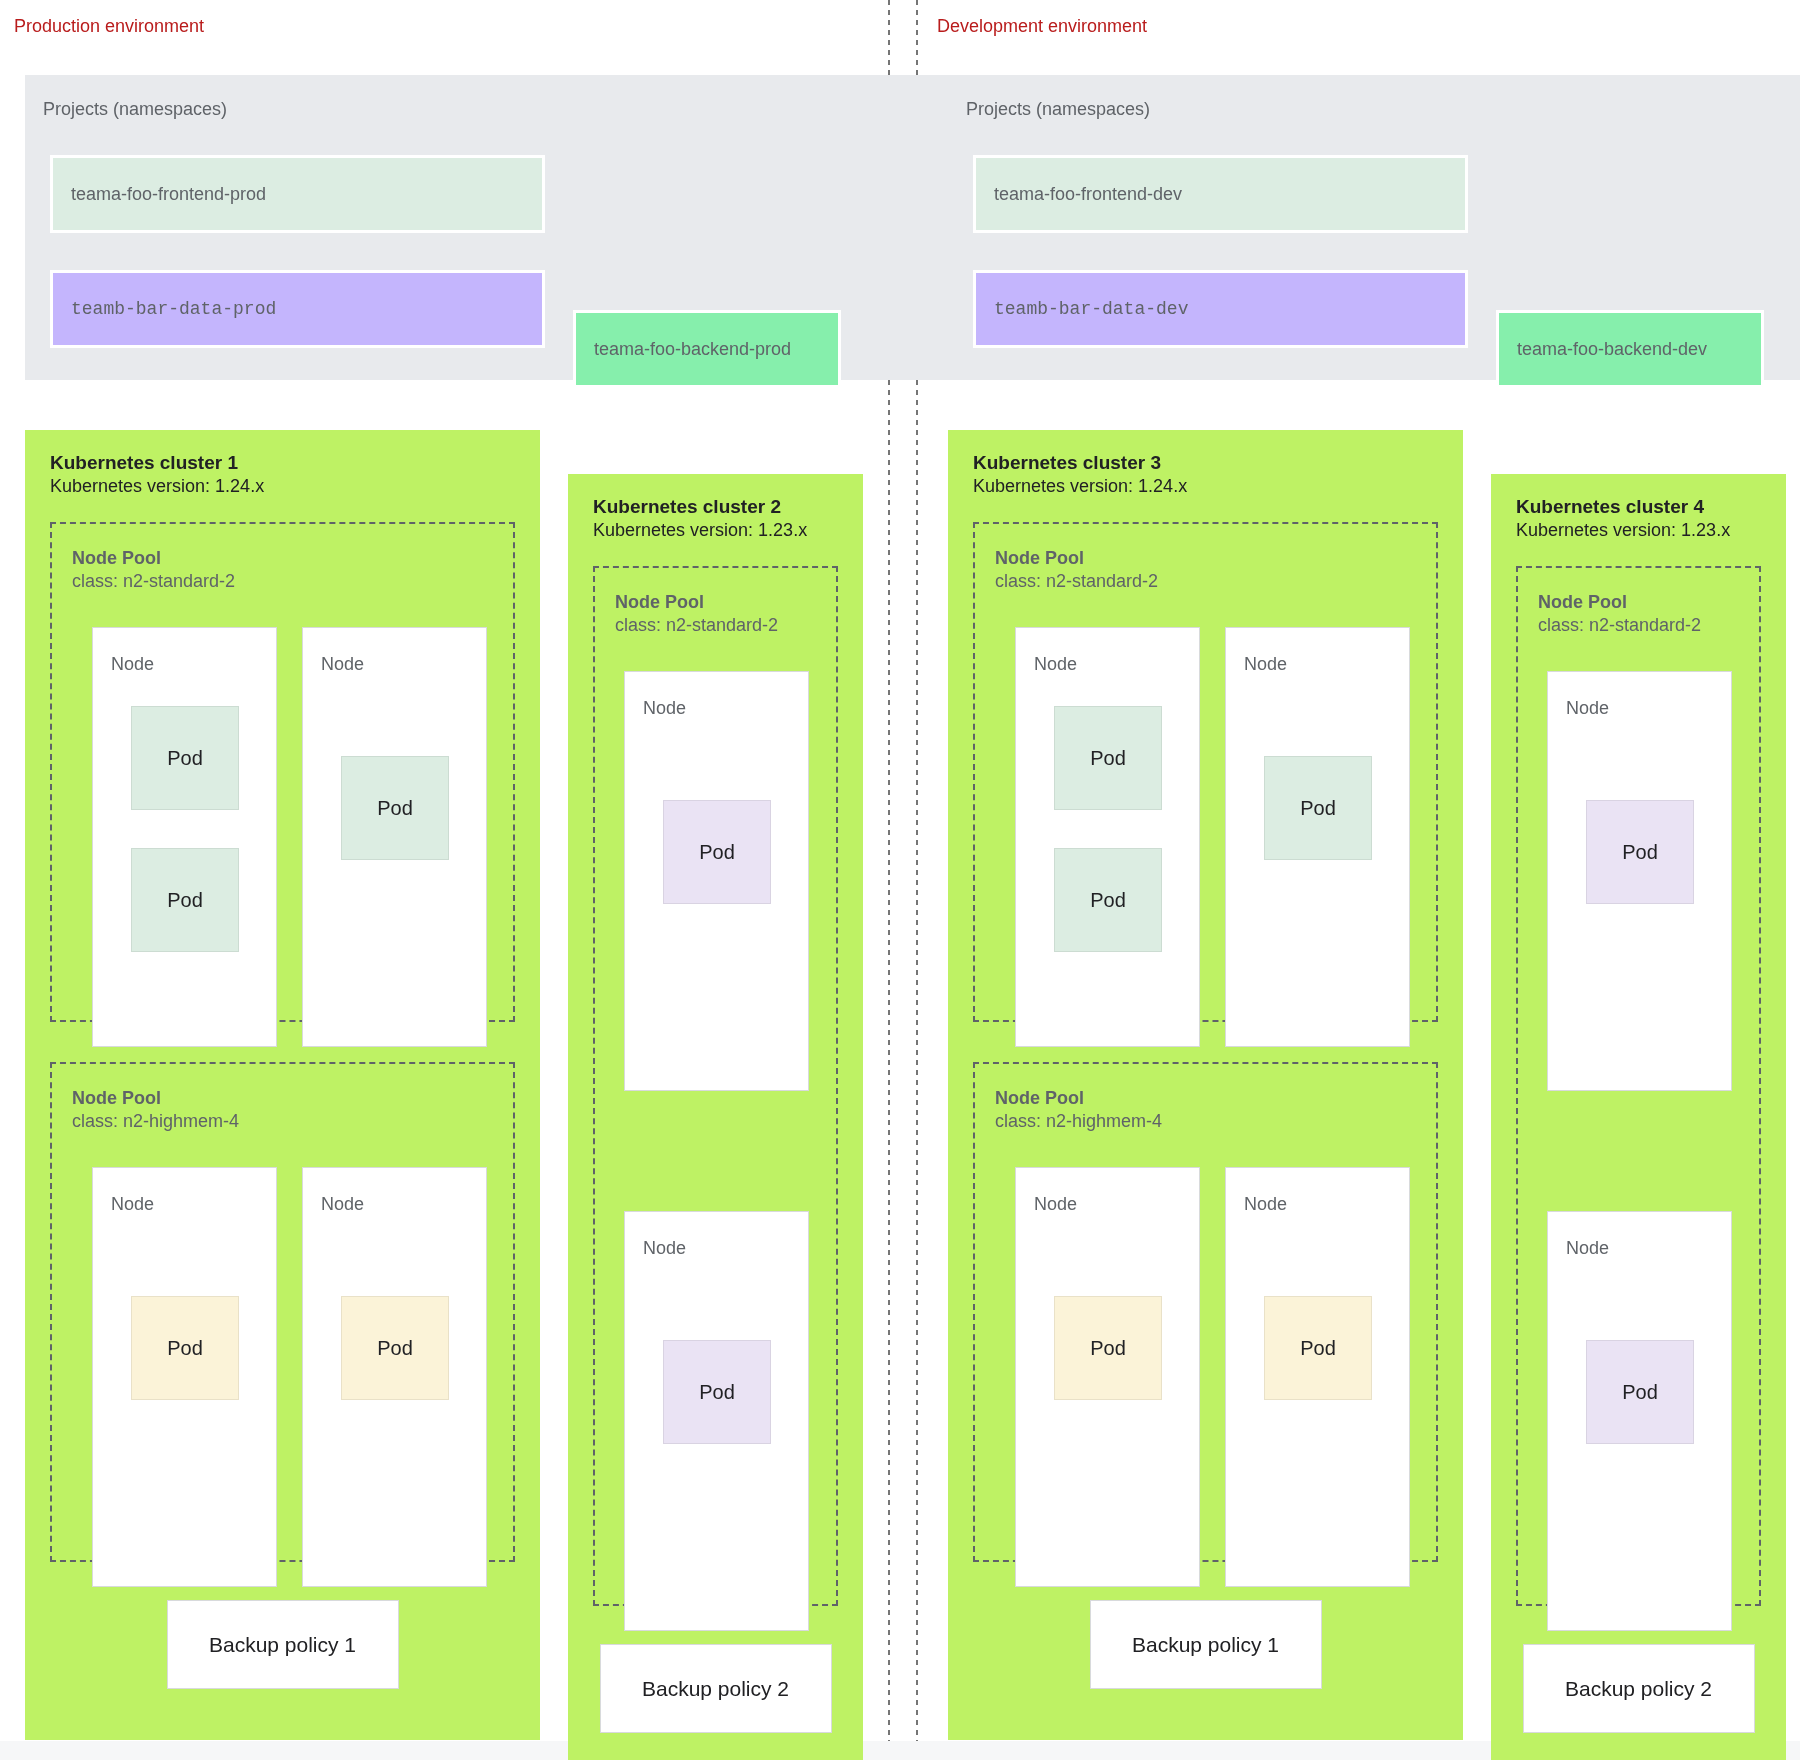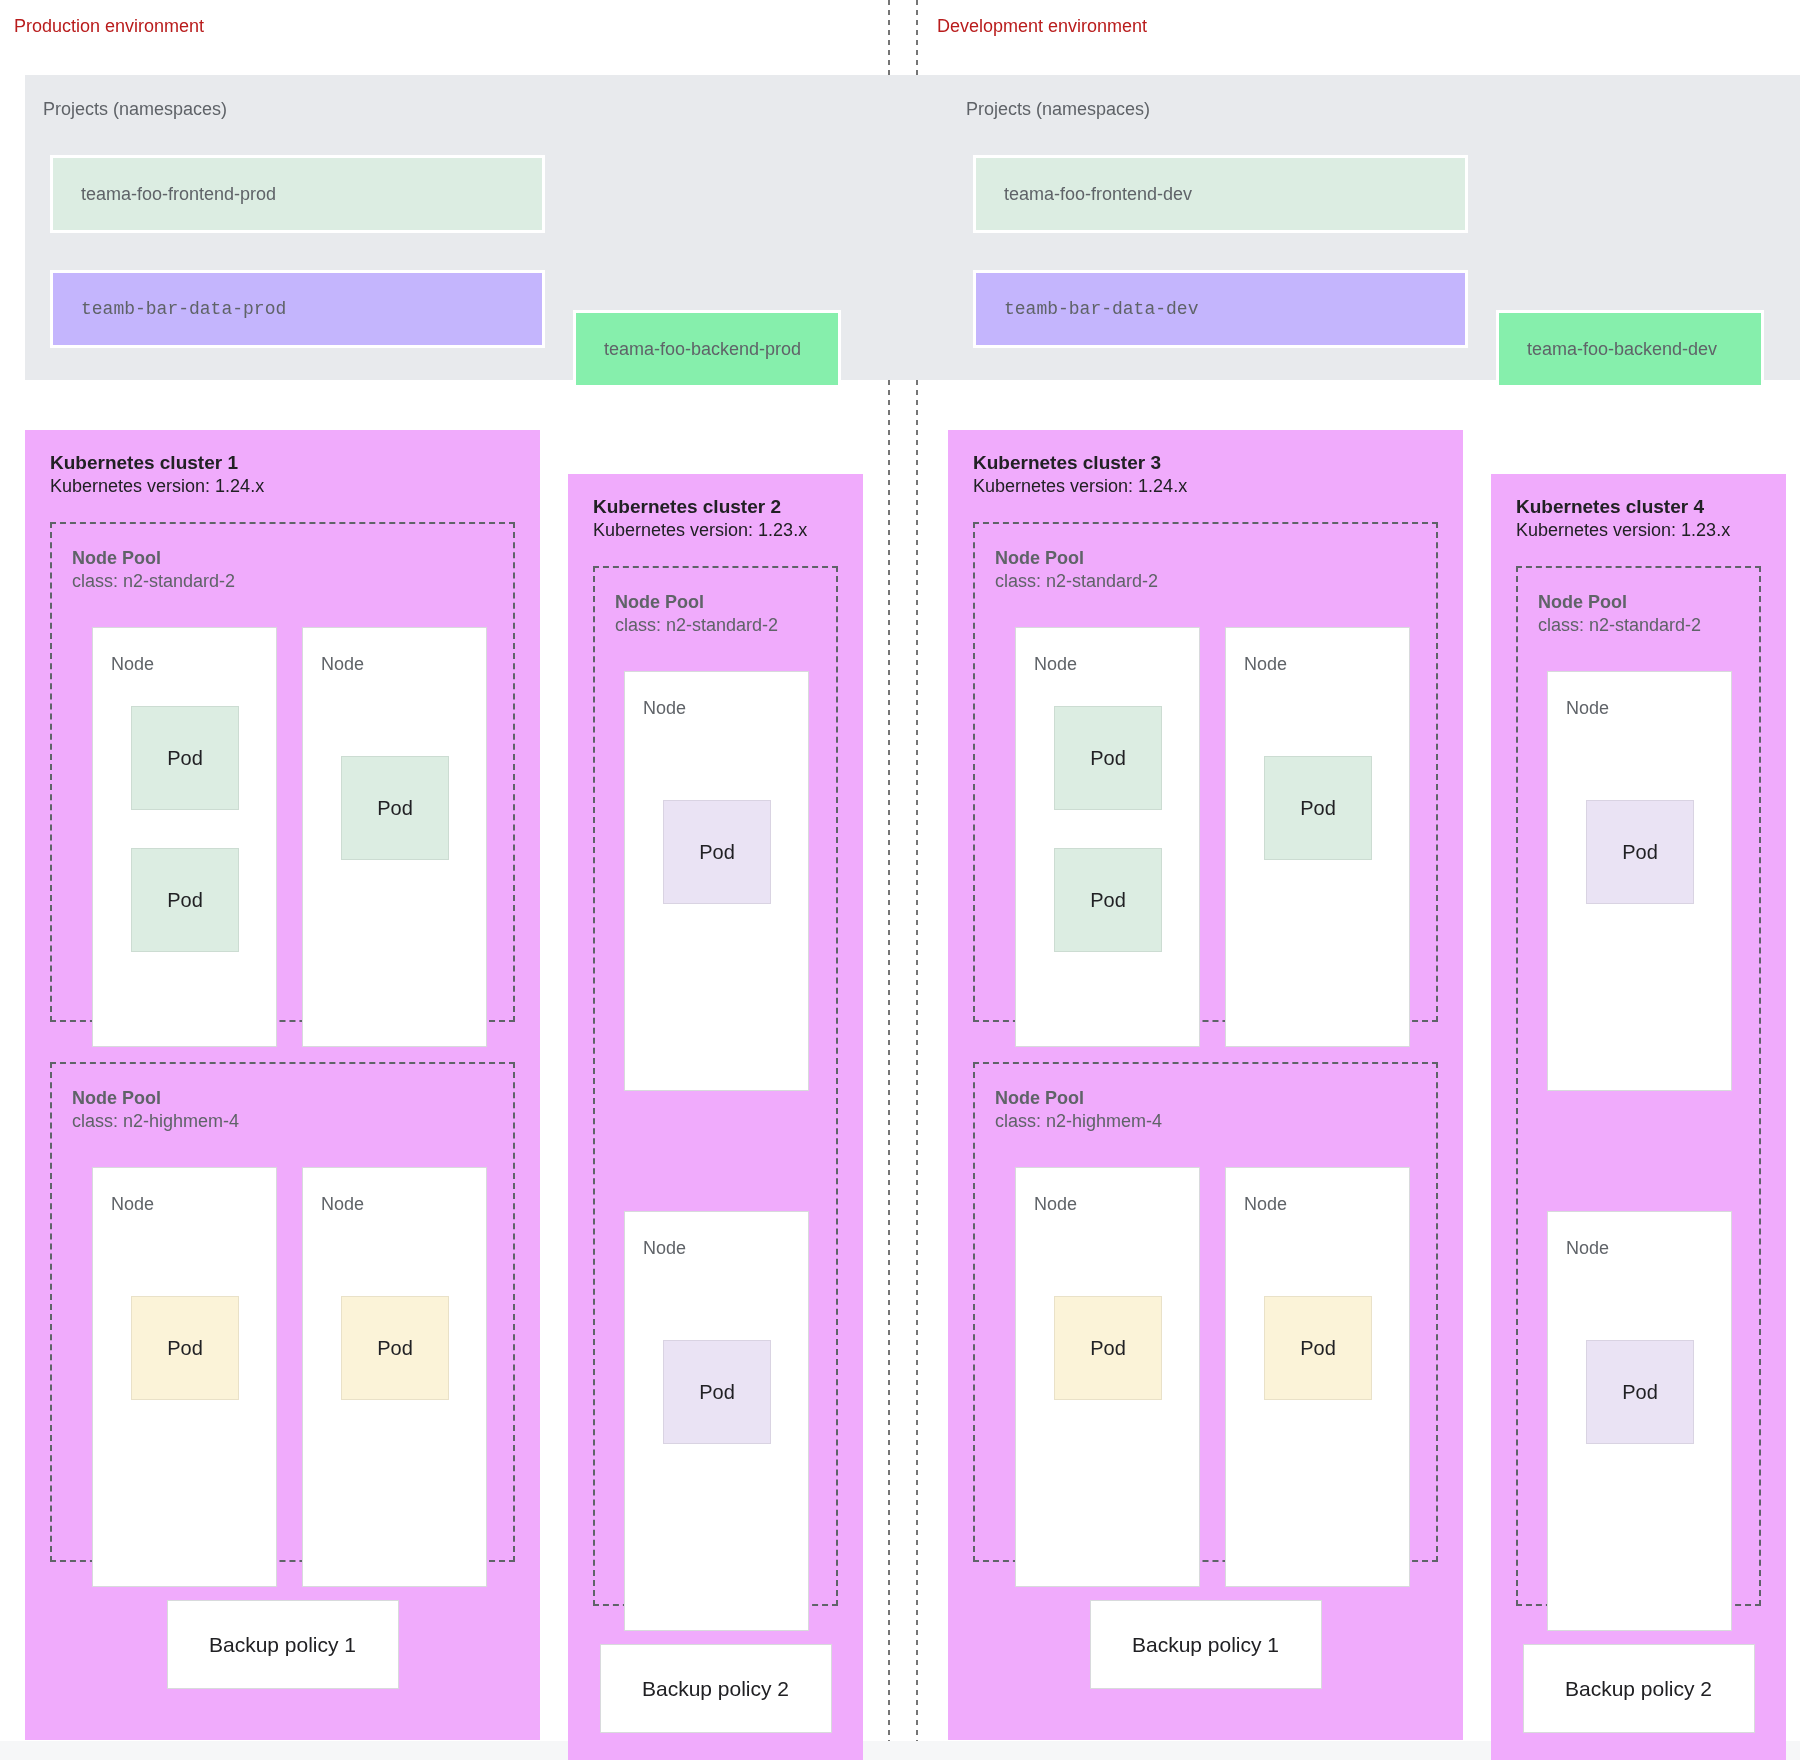--- a/index.html
+++ b/index.html
@@ -16,27 +16,27 @@
     background:repeating-linear-gradient(to bottom,#757575 0 5px,transparent 5px 10px);}
   .sep-line--a{left:888px;}
   .sep-line--b{left:916px;}
 
   
   .projects{position:absolute;top:75px;width:936px;height:305px;background:#e8eaed;}
   .projects--prod{left:25px;}
   .projects--dev{left:948px;}
   .projects-title{position:absolute;left:18px;top:24px;font-size:18px;color:#5f6368;}
   .ns{position:absolute;height:78px;box-sizing:border-box;border:3px solid #ffffff;
-      display:flex;align-items:center;padding-left:28px;font-size:18px;color:#5f6368;}
+      display:flex;align-items:center;padding-left:18px;font-size:18px;color:#5f6368;}
   .ns--frontend{left:25px;top:80px;width:495px;background:#dcede2;}
   .ns--data{left:25px;top:195px;width:495px;background:#c4b5fd;font-family:Liberation Mono, monospace;}
   .ns--backend{left:548px;top:195px;width:268px;background:#86efac;margin-top:40px;}
 
   
-  .cluster{position:absolute;top:430px;height:1310px;background:#f0abfc;}
+  .cluster{position:absolute;top:430px;height:1310px;background:#bef264;}
   .cluster--wide{width:515px;}
   .cluster--narrow{width:295px;margin-top:44px;}
   .cluster--c1{left:25px;}
   .cluster--c2{left:568px;}
   .cluster--c3{left:948px;}
   .cluster--c4{left:1491px;}
   .cluster-title{position:absolute;left:25px;top:22px;font-size:19px;font-weight:bold;color:#212124;white-space:nowrap;}
   .cluster-version{position:absolute;left:25px;top:46px;font-size:18px;color:#212124;white-space:nowrap;}
 
   .nodepool{position:absolute;left:25px;border:2px dashed #5f6368;box-sizing:border-box;}

